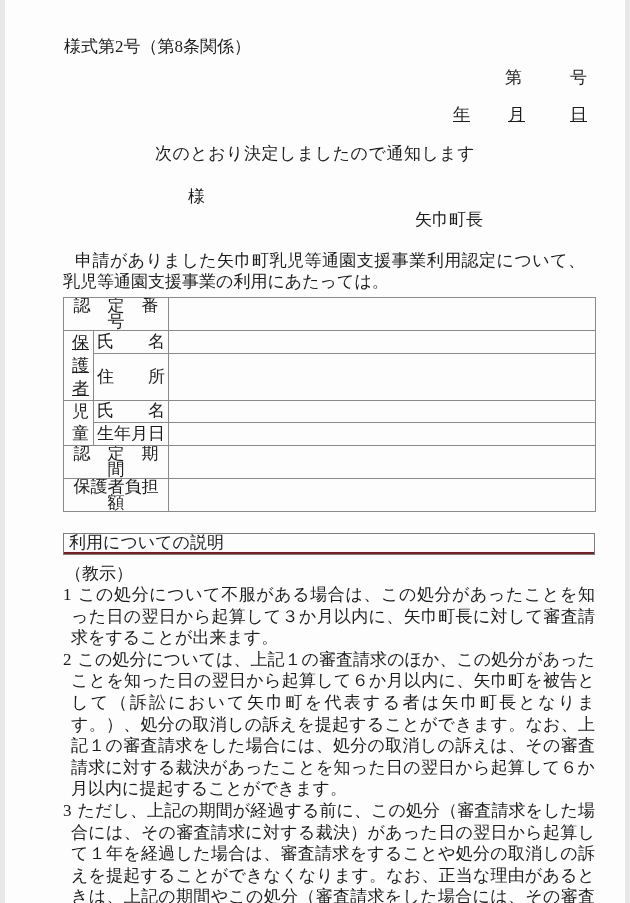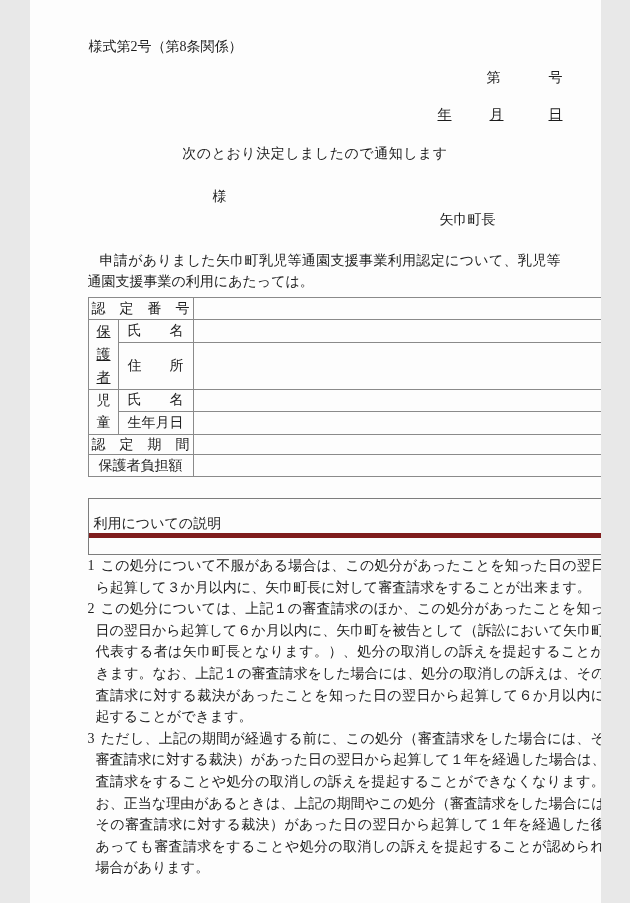--- a/index.html
+++ b/index.html
@@ -2,25 +2,25 @@
 <html lang="ja"><head>
 <meta charset="utf-8">
 <style>
   html,body{margin:0;padding:0;}
   body{
     background:#e8e8e8;
     font-family:"Liberation Serif","DejaVu Serif",serif;
   }
   .page{
     position:relative;
-    width:571px;height:903px;
+    width:620px;height:903px;
     margin:0 auto;
     background:#fdfdfd;
     color:#1c1c1c;
-    font-size:14px;
+    font-size:17px;
     line-height:21px;
     overflow:hidden;
   }
   .form-label{margin:37px 40px 0 59px;line-height:19px;}
   .right-line{text-align:right;padding-right:38px;line-height:20px;}
   .right-line.docno{margin-top:12px;}
   .right-line.dateline{margin-top:17px;text-decoration:underline;}
   .sp{display:inline-block;height:1px;vertical-align:middle;}
   .sp48{width:48px;} .sp38{width:38px;} .sp45{width:45px;}
   .doc-title{text-align:center;margin-top:19px;line-height:20px;letter-spacing:0.5px;}
@@ -53,24 +53,24 @@
   .g3{line-height:23px;text-decoration:underline;}
   .g2{line-height:22px;}
 
   .notes-box{
     width:524px;
     margin:21px 40px 0 58px;
     border:1px solid #7d7d7d;
     padding:0 3px;
   }
   .notes-header{
-    border-bottom:5px solid #7f1d1d;
+    border-bottom:2px solid #7f1d1d;
     padding:0 2px;
     line-height:18px;
-    margin:16px -3px;
+    margin:0 -3px;
     padding-left:5px;
   }
   .notes-items{padding:3px 0 4px 0;}
   .hang{
     padding-left:8px;
     text-indent:-8px;
     line-height:21px;
     text-align:justify;
   }
   .hang .num{margin-right:11px;}
@@ -145,20 +145,21 @@
       <td colspan="2">保護者負担額</td>
       <td class="val"></td>
     </tr>
   </tbody>
     </table>
 
   <div class="notes-box">
     <div class="notes-header">利用についての説明</div>
   </div>
 
+  <div class="kyoji-header">（教示）</div>
 
   <div class="kyoji-items">
     <div class="hang">
       <span class="num">1</span><span>この処分について不服がある場合は、この処分があったことを知った日の翌日から起算して３か月以内に、矢巾町長に対して審査請求をすることが出来ます。</span>
     </div>
     <div class="hang">
       <span class="num">2</span><span>この処分については、上記１の審査請求のほか、この処分があったことを知った日の翌日から起算して６か月以内に、矢巾町を被告として（訴訟において矢巾町を代表する者は矢巾町長となります。）、処分の取消しの訴えを提起することができます。なお、上記１の審査請求をした場合には、処分の取消しの訴えは、その審査請求に対する裁決があったことを知った日の翌日から起算して６か月以内に提起することができます。</span>
     </div>
     <div class="hang">
       <span class="num">3</span><span>ただし、上記の期間が経過する前に、この処分（審査請求をした場合には、その審査請求に対する裁決）があった日の翌日から起算して１年を経過した場合は、審査請求をすることや処分の取消しの訴えを提起することができなくなります。なお、正当な理由があるときは、上記の期間やこの処分（審査請求をした場合には、その審査請求に対する裁決）があった日の翌日から起算して１年を経過した後であっても審査請求をすることや処分の取消しの訴えを提起することが認められる場合があります。</span>

